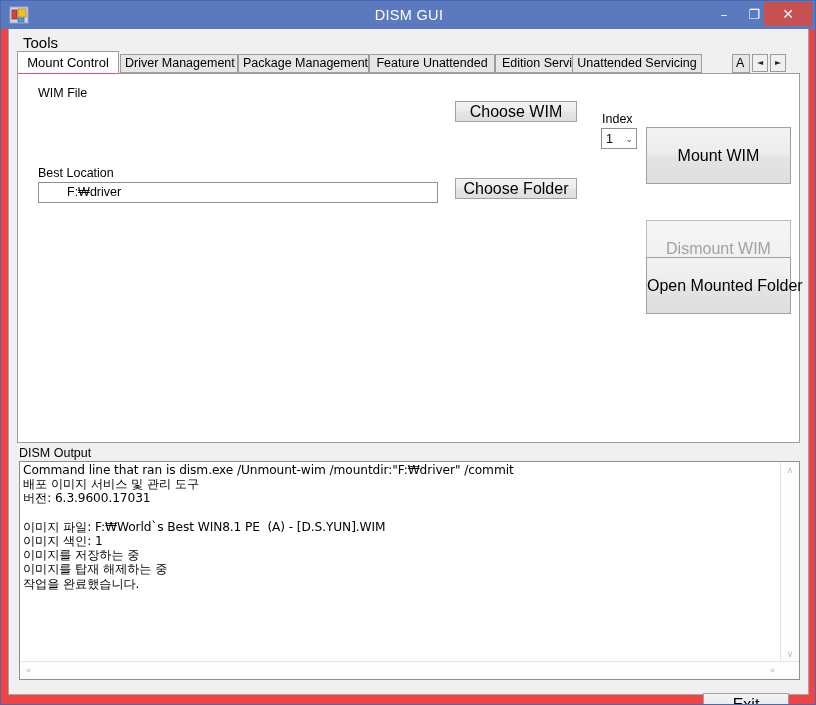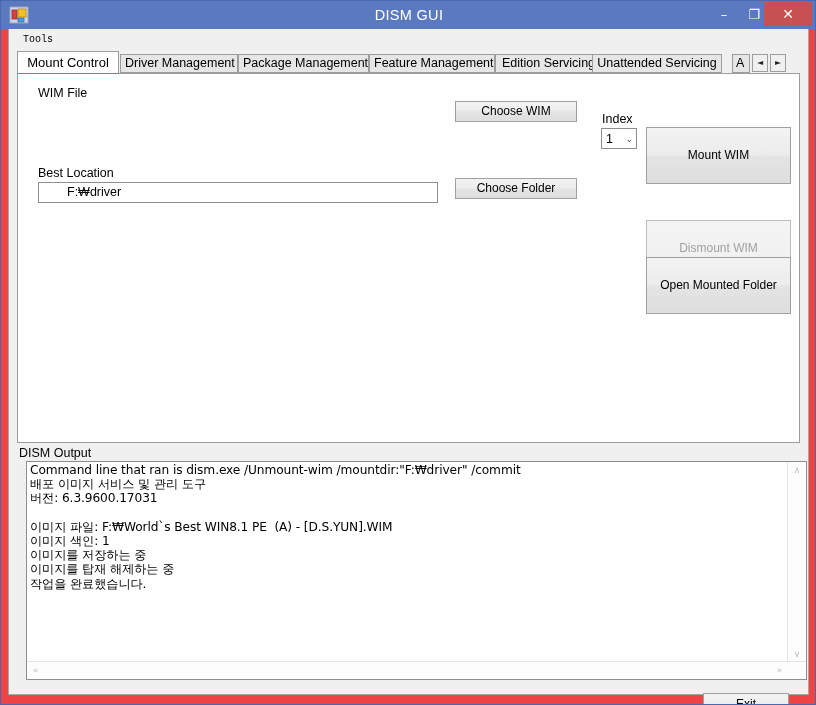--- a/index.html
+++ b/index.html
@@ -96,22 +96,22 @@
     position: absolute;
     left: 0; top: 0;
     width: 799px;
     height: 22px;
     background: #f0f0f0;
   }
   #menu-tools {
     position: absolute;
     left: 8px; top: 3px;
     padding: 2px 6px;
-    font-size: 10px;
-    font-family: Liberation Mono, monospace;
+    font-size: 15px;
+    font-family: Liberation Sans, sans-serif;
     color: #000;
     cursor: default;
   }
 
   
   #tabstrip {
     position: absolute;
     left: 8px; top: 22px;
     width: 783px;
     height: 22px;
@@ -190,21 +190,21 @@
     color: #000;
     font-family: "Liberation Sans", sans-serif;
     white-space: nowrap;
     overflow: hidden;
   }
   .button {
     position: absolute;
     box-sizing: border-box;
     background: linear-gradient(to bottom, #f3f3f3 0%, #ececec 48%, #e4e4e4 52%, #dedede 100%);
     border: 1px solid #a0a0a0;
-    font-size: 12px;
+    font-size: 16px;
     color: #000;
     text-align: center;
     font-family: "Liberation Sans", sans-serif;
     cursor: default;
     white-space: nowrap;
   }
   .button.disabled {
     color: #a2a2a2;
     background: linear-gradient(to bottom, #f4f4f4 0%, #efefef 100%);
     border-color: #bcbcbc;
@@ -239,21 +239,21 @@
   
   #output-label {
     position: absolute;
     left: 10px; top: 417px;
     font-size: 12.5px;
     font-family: "Liberation Sans", sans-serif;
     color: #000;
   }
   #output-box {
     position: absolute;
-    left: 17px; top: 432px;
+    left: 10px; top: 432px;
     width: 781px;
     height: 219px;
     box-sizing: border-box;
     background: #ffffff;
     border: 1px solid #8e8e8e;
     overflow: hidden;
   }
   #output-text {
     position: absolute;
     left: 3px; top: 1px;
@@ -352,23 +352,23 @@
   <div id="client">
 
     <div id="menubar">
       <div id="menu-tools">Tools</div>
     </div>
 
     <div id="tabstrip">
       <div class="tab active" style="left:0px; width:102px;">Mount Control</div>
       <div class="tab" style="left:103px; width:118px;">Driver Management</div>
       <div class="tab" style="left:221px; width:131px;">Package Management</div>
-      <div class="tab" style="left:352px; width:126px;">Feature Management</div>
+      <div class="tab" style="left:352px; width:126px;">Feature Unattended</div>
       <div class="tab" style="left:478px; width:107px;">Edition Servicing</div>
-      <div class="tab" style="left:555px; width:130px;margin-left:20px;">Unattended Servicing</div>
+      <div class="tab" style="left:555px; width:130px;">Unattended Servicing</div>
       <div class="tab" style="left:715px; width:18px; text-align:left; padding-left:3px;">A</div>
       <div class="tabscroll" style="left:735px;">
         <span>◄</span>
       </div>
       <div class="tabscroll" style="left:753px;">
         <span>►</span>
       </div>
     </div>
 
     <div id="tabpage">

